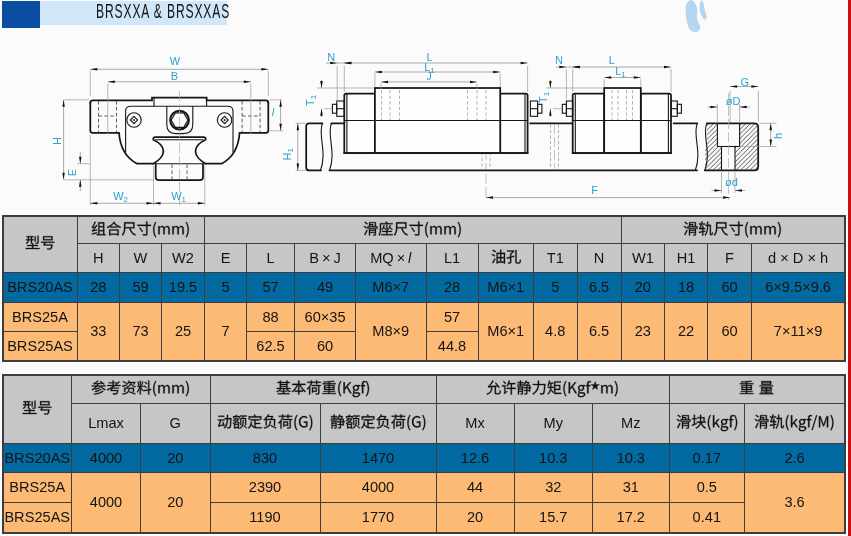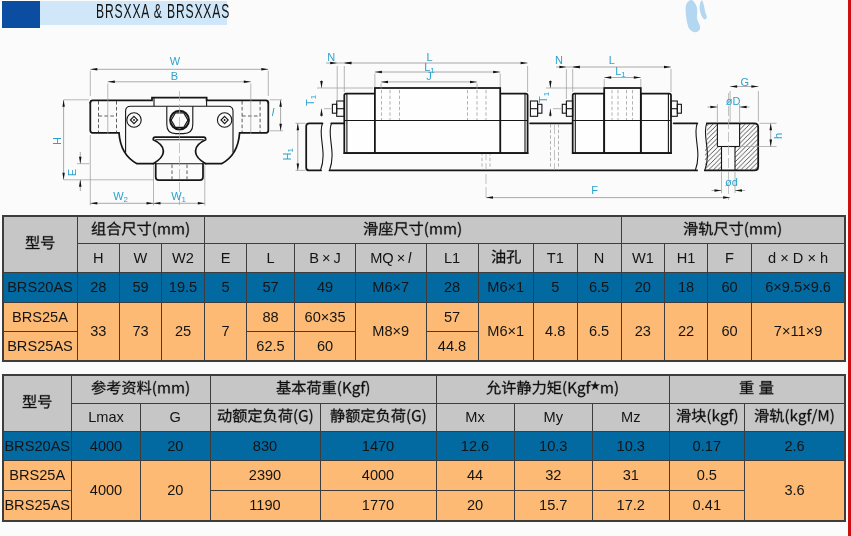--- a/index.html
+++ b/index.html
@@ -381,21 +381,21 @@
         <td colspan="2" class="hd"><svg class="cn" width="94.4" height="17.9" viewBox="0 0 94.4 17.9">
             <path d="M10.3968 0.6231999999999989V2.0824H4.864V0.6079999999999988H3.724V2.0824H1.3984V3.039999999999999H3.724V7.919199999999999H0.6992V8.892H4.0128C3.1312 9.9712 1.7936 10.928799999999999 0.5472 11.430399999999999C0.7904 11.6432 1.1248 12.0384 1.292 12.312C2.7664 11.6128 4.3168 10.320799999999998 5.2592 8.892H10.0624C10.9896 10.2448 12.4792 11.5064 13.9384 12.1296C14.1208 11.856 14.4552 11.445599999999999 14.6984 11.2328C13.4216 10.7768 12.1296 9.895199999999999 11.2632 8.892H14.516V7.919199999999999H11.552V3.039999999999999H13.8472V2.0824H11.552V0.6231999999999989ZM4.864 3.039999999999999H10.3968V4.058399999999999H4.864ZM6.992 9.3784V10.655199999999999H3.876V11.5976H6.992V13.2088H1.8848V14.1816H13.4064V13.2088H8.1472V11.5976H11.3392V10.655199999999999H8.1472V9.3784ZM4.864 4.909599999999999H10.3968V5.973599999999999H4.864ZM4.864 6.84H10.3968V7.919199999999999H4.864Z M22.192 0.6231999999999989V3.815199999999999H16.188V4.9704H20.778399999999998C19.668799999999997 7.554399999999999 17.784 10.0168 15.7624 11.248C16.035999999999998 11.475999999999999 16.416 11.8864 16.598399999999998 12.1752C18.8024 10.670399999999999 20.763199999999998 7.949599999999999 21.9488 4.9704H22.192V10.5944H18.635199999999998V11.7496H22.192V14.591999999999999H23.3928V11.7496H26.9344V10.5944H23.3928V4.9704H23.6056C24.7608 7.949599999999999 26.7216 10.685599999999999 28.9712 12.1448C29.183999999999997 11.8256 29.5792 11.384799999999998 29.868 11.1568C27.7552 9.9408 25.84 7.539199999999999 24.7456 4.9704H29.4424V3.815199999999999H23.3928V0.6231999999999989Z M35.7352 4.9704V6.0344H42.2408V13.1328C42.2408 13.376 42.1496 13.452 41.8608 13.4672C41.587199999999996 13.4672 40.614399999999996 13.4672 39.580799999999996 13.4368C39.748 13.7408 39.9304 14.212 39.9912 14.516C41.3136 14.516 42.1648 14.5008 42.681599999999996 14.333599999999999C43.1832 14.1512 43.3504 13.831999999999999 43.3504 13.148V6.0344H44.855199999999996V4.9704ZM34.3824 4.2256C33.5768 5.973599999999999 32.2392 7.6304 30.825599999999998 8.724799999999998C31.0536 8.968 31.4336 9.4848 31.5704 9.7128C32.087199999999996 9.287199999999999 32.5888 8.785599999999999 33.075199999999995 8.223199999999999V14.576799999999999H34.199999999999996V6.7791999999999994C34.6864 6.064799999999999 35.111999999999995 5.32 35.4768 4.575199999999999ZM35.9176 7.4479999999999995V12.6616H36.9816V11.7496H40.7512V7.4479999999999995ZM36.9816 8.4056H39.7024V10.792H36.9816ZM40.0672 0.6079999999999988V1.8239999999999998H35.9024V0.6079999999999988H34.7928V1.8239999999999998H31.342399999999998V2.8728H34.7928V4.2712H35.9024V2.8728H40.0672V4.2712H41.2072V2.8728H44.7488V1.8239999999999998H41.2072V0.6079999999999988Z M48.016799999999996 5.167999999999999V9.895199999999999H52.57679999999999V10.943999999999999H47.53039999999999V11.856H52.57679999999999V13.1784H46.39039999999999V14.105599999999999H60.02479999999999V13.1784H53.71679999999999V11.856H59.06719999999999V10.943999999999999H53.71679999999999V9.895199999999999H58.489599999999996V5.167999999999999H53.71679999999999V4.2408H59.94879999999999V3.298399999999999H53.71679999999999V2.128C55.4952 1.9911999999999992 57.167199999999994 1.8087999999999997 58.474399999999996 1.5808L57.8664 0.6991999999999994C55.4648 1.1247999999999987 51.163199999999996 1.4135999999999989 47.621599999999994 1.5047999999999995C47.727999999999994 1.7327999999999992 47.849599999999995 2.1432 47.864799999999995 2.4016C49.35439999999999 2.3712 50.980799999999995 2.3103999999999996 52.57679999999999 2.219199999999999V3.298399999999999H46.48159999999999V4.2408H52.57679999999999V5.167999999999999ZM49.1264 7.903999999999999H52.57679999999999V9.0592H49.1264ZM53.71679999999999 7.903999999999999H57.334399999999995V9.0592H53.71679999999999ZM49.1264 5.9887999999999995H52.57679999999999V7.128799999999999H49.1264ZM53.71679999999999 5.9887999999999995H57.334399999999995V7.128799999999999H53.71679999999999Z M64.4328 16.3552 65.28399999999999 15.9752C63.9768 13.816799999999999 63.3536 11.2328 63.3536 8.6488C63.3536 6.079999999999999 63.9768 3.5111999999999988 65.28399999999999 1.3376000000000001L64.4328 0.9423999999999992C63.0344 3.2223999999999986 62.1984 5.669599999999999 62.1984 8.6488C62.1984 11.6432 63.0344 14.090399999999999 64.4328 16.3552Z M67.4728 13.376H68.8712V9.849599999999999L70.7864 7.569599999999999L74.13040000000001 13.376H75.696L71.668 6.459999999999999L75.164 2.234399999999999H73.568L68.9016 7.827999999999999H68.8712V2.234399999999999H67.4728Z M79.9368 17.176C82.4904 17.176 84.1168 15.8536 84.1168 14.318399999999999C84.1168 12.9504 83.144 12.3576 81.244 12.3576H79.6176C78.508 12.3576 78.1736 11.977599999999999 78.1736 11.460799999999999C78.1736 11.0048 78.4016 10.7312 78.7056 10.4728C79.07039999999999 10.655199999999999 79.5264 10.7616 79.9216 10.7616C81.624 10.7616 82.9464 9.652 82.9464 7.8888C82.9464 7.1743999999999994 82.6728 6.5664 82.27759999999999 6.1864H83.9648V5.122399999999999H81.092C80.8032 5.0008 80.3928 4.909599999999999 79.9216 4.909599999999999C78.2648 4.909599999999999 76.836 6.0496 76.836 7.8584C76.836 8.8464 77.368 9.652 77.9152 10.0776V10.138399999999999C77.4744 10.4424 77.00319999999999 10.9896 77.00319999999999 11.6736C77.00319999999999 12.3272 77.3224 12.767999999999999 77.748 13.026399999999999V13.1024C76.97279999999999 13.573599999999999 76.532 14.2576 76.532 14.972C76.532 16.3856 77.93039999999999 17.176 79.9368 17.176ZM79.9216 9.819199999999999C78.97919999999999 9.819199999999999 78.1736 9.0592 78.1736 7.8584C78.1736 6.642399999999999 78.964 5.927999999999999 79.9216 5.927999999999999C80.9096 5.927999999999999 81.6848 6.642399999999999 81.6848 7.8584C81.6848 9.0592 80.8792 9.819199999999999 79.9216 9.819199999999999ZM80.1344 16.2184C78.6296 16.2184 77.748 15.655999999999999 77.748 14.7744C77.748 14.3032 77.99119999999999 13.801599999999999 78.584 13.376C78.9488 13.4672 79.344 13.4976 79.648 13.4976H81.07679999999999C82.1712 13.4976 82.7488 13.7712 82.7488 14.5464C82.7488 15.397599999999999 81.7304 16.2184 80.1344 16.2184Z M84.8312 6.247199999999999H85.956V13.376H87.3392V6.247199999999999H89.0872V5.122399999999999H87.3392V3.815199999999999C87.3392 2.751199999999999 87.7192 2.1887999999999987 88.5096 2.1887999999999987C88.7984 2.1887999999999987 89.1328 2.2647999999999993 89.4368 2.4168000000000003L89.7408 1.3376000000000001C89.3608 1.185599999999999 88.8744 1.0792000000000002 88.3576 1.0792000000000002C86.716 1.0792000000000002 85.956 2.128 85.956 3.799999999999999V5.122399999999999L84.8312 5.1983999999999995Z M90.7744 16.3552C92.1728 14.090399999999999 93.0088 11.6432 93.0088 8.6488C93.0088 5.669599999999999 92.1728 3.2223999999999986 90.7744 0.9423999999999992L89.908 1.3376000000000001C91.2152 3.5111999999999988 91.8688 6.079999999999999 91.8688 8.6488C91.8688 11.2328 91.2152 13.816799999999999 89.908 15.9752Z" fill="#111111" stroke="#111111" stroke-width="0.3"></path>
           </svg></td>
         <td colspan="3" class="hd"><svg class="cn" width="133.1" height="17.9" viewBox="0 0 133.1 17.9">
             <path d="M2.2496 7.539199999999999C2.5992 7.402399999999999 3.0552 7.3264 5.1832 7.143999999999999C4.9856 10.6096 4.3472 12.6312 0.5016 13.68C0.76 13.908 1.064 14.348799999999999 1.2008 14.6528C5.3656 13.4064 6.1256 11.02 6.3536 7.037599999999999L8.664 6.855199999999999V12.5552C8.664 13.9232 9.0744 14.3032 10.4728 14.3032C10.7768 14.3032 12.5096 14.3032 12.8288 14.3032C14.2272 14.3032 14.5312 13.573599999999999 14.6832 10.867999999999999C14.364 10.7768 13.8624 10.5792 13.588799999999999 10.366399999999999C13.5128 12.783199999999999 13.4216 13.2088 12.7376 13.2088C12.3424 13.2088 10.8984 13.2088 10.5944 13.2088C9.9408 13.2088 9.8344 13.1024 9.8344 12.5552V6.763999999999999L11.7496 6.611999999999999C12.0992 7.0984 12.4032 7.554399999999999 12.6312 7.919199999999999L13.6496 7.2352C12.8288 6.0192 11.1872 3.9824 9.956 2.477599999999999L9.0288 3.0551999999999992C9.652 3.830399999999999 10.3664 4.7424 11.02 5.624L3.8 6.1255999999999995C5.1376 4.6815999999999995 6.5208 2.8575999999999997 7.676 0.9271999999999991L6.46 0.5015999999999998C5.32 2.6296 3.6024 4.803199999999999 3.0856 5.365599999999999C2.5688 5.943199999999999 2.204 6.323199999999999 1.8544 6.3991999999999996C1.9912 6.718399999999999 2.1736 7.295999999999999 2.2496 7.539199999999999Z M17.024 1.7327999999999992C17.8296 2.4471999999999987 18.848 3.4656000000000002 19.3344 4.119199999999999L20.0944 3.313599999999999C19.623199999999997 2.6904000000000003 18.5744 1.7175999999999991 17.7536 1.0488ZM20.6112 7.8584V8.9528H24.7456V14.576799999999999H25.900799999999997V8.9528H29.792V7.8584H25.900799999999997V4.1648H29.229599999999998V3.0703999999999994H23.18C23.408 2.3407999999999998 23.5904 1.5655999999999999 23.7424 0.7751999999999999L22.6176 0.6079999999999988C22.2376 2.6904000000000003 21.5536 4.6815999999999995 20.5352 5.958399999999999C20.823999999999998 6.079999999999999 21.355999999999998 6.323199999999999 21.584 6.475199999999999C22.04 5.851999999999999 22.4504 5.0616 22.799999999999997 4.1648H24.7456V7.8584ZM18.3464 14.136C18.5592 13.8624 18.9392 13.573599999999999 21.3864 11.8712C21.2952 11.6432 21.1432 11.2176 21.0672 10.928799999999999L19.4104 12.0232V5.350399999999999H15.868799999999998V6.4448H18.3008V11.962399999999999C18.3008 12.5856 17.9816 12.9352 17.7384 13.0872C17.936 13.3304 18.2552 13.8624 18.3464 14.136Z M33.8808 0.6079999999999988V1.960799999999999H31.311999999999998V2.8271999999999995H33.8808V3.7392000000000003H31.5856V4.559999999999999H33.8808V5.547999999999999H31.0232V6.4144H37.7568V5.547999999999999H34.9448V4.559999999999999H37.300799999999995V3.7392000000000003H34.9448V2.8271999999999995H37.5896V1.960799999999999H34.9448V0.6079999999999988ZM39.8392 2.9336H41.9368C41.617599999999996 3.5111999999999988 41.2224 4.1648 40.812 4.666399999999999H38.6232C39.0488 4.1648 39.459199999999996 3.571999999999999 39.8392 2.9336ZM39.8088 0.5927999999999987C39.2616 2.0976 38.3344 3.556799999999999 37.316 4.4992C37.544 4.666399999999999 37.9696 5.0008 38.152 5.183199999999999L38.2736 5.0616V5.6392H40.295199999999994V7.280799999999999H37.5288V8.238399999999999H40.295199999999994V9.9408H38.1824V10.913599999999999H40.295199999999994V13.269599999999999C40.295199999999994 13.4824 40.2192 13.527999999999999 40.0216 13.543199999999999C39.8088 13.543199999999999 39.1248 13.558399999999999 38.349599999999995 13.527999999999999C38.501599999999996 13.831999999999999 38.6688 14.288 38.7144 14.576799999999999C39.748 14.576799999999999 40.416799999999995 14.561599999999999 40.812 14.379199999999999C41.2376 14.212 41.3592 13.8928 41.3592 13.284799999999999V10.913599999999999H43.1376V11.5064H44.1712V8.238399999999999H45.1136V7.280799999999999H44.1712V4.666399999999999H41.9672C42.483999999999995 3.9824 43.016 3.1616 43.3656 2.4319999999999986L42.666399999999996 1.975999999999999L42.4992 2.0215999999999994H40.325599999999994C40.507999999999996 1.6415999999999986 40.6752 1.2463999999999995 40.8272 0.8511999999999986ZM43.1376 9.9408H41.3592V8.238399999999999H43.1376ZM43.1376 7.280799999999999H41.3592V5.6392H43.1376ZM32.9232 10.0472H35.9784V11.1568H32.9232ZM32.9232 9.226399999999998V8.1624H35.9784V9.226399999999998ZM31.919999999999998 7.295999999999999V14.591999999999999H32.9232V11.962399999999999H35.9784V13.4368C35.9784 13.604 35.9176 13.6648 35.7352 13.6648C35.5832 13.6648 35.0056 13.68 34.352 13.6496C34.4888 13.9232 34.6408 14.318399999999999 34.7016 14.591999999999999C35.6136 14.591999999999999 36.160799999999995 14.576799999999999 36.5408 14.4096C36.9056 14.2576 37.012 13.9688 37.012 13.452V7.295999999999999Z M51.831999999999994 0.638399999999999V3.267999999999999V3.9215999999999998H46.861599999999996V5.091999999999999H51.77119999999999C51.54319999999999 7.949599999999999 50.53999999999999 11.2936 46.40559999999999 13.756C46.694399999999995 13.9536 47.1048 14.379199999999999 47.28719999999999 14.6528C51.71039999999999 11.962399999999999 52.74399999999999 8.253599999999999 52.956799999999994 5.091999999999999H58.170399999999994C57.8664 10.4576 57.532 12.616 56.98479999999999 13.1328C56.80239999999999 13.3304 56.6048 13.376 56.285599999999995 13.376C55.90559999999999 13.376 54.93279999999999 13.3608 53.88399999999999 13.269599999999999C54.111999999999995 13.604 54.248799999999996 14.105599999999999 54.279199999999996 14.44C55.221599999999995 14.4856 56.194399999999995 14.516 56.71119999999999 14.4704C57.303999999999995 14.4096 57.6536 14.3032 58.01839999999999 13.847199999999999C58.7024 13.1024 59.00639999999999 10.8224 59.355999999999995 4.5296C59.371199999999995 4.362399999999999 59.386399999999995 3.9215999999999998 59.386399999999995 3.9215999999999998H53.017599999999995V3.267999999999999V0.638399999999999Z M69.2816 5.958399999999999H73.2032V8.8768H69.2816ZM74.9816 1.3983999999999988H68.12639999999999V13.984H75.24V12.8744H69.2816V9.9408H74.2824V4.879199999999999H69.2816V2.523199999999999H74.9816ZM62.928 0.6231999999999989C62.669599999999996 2.507999999999999 62.2136 4.362399999999999 61.453599999999994 5.5935999999999995C61.711999999999996 5.7303999999999995 62.1832 6.0192 62.380799999999994 6.201599999999999C62.775999999999996 5.5176 63.1104 4.651199999999999 63.384 3.6936H64.3416V6.110399999999999L64.32639999999999 6.84H61.727199999999996V7.919199999999999H64.2504C64.05279999999999 9.895199999999999 63.3688 12.0536 61.347199999999994 13.6952C61.575199999999995 13.831999999999999 62.0008 14.2576 62.1376 14.5008C63.596799999999995 13.315199999999999 64.4328 11.7952 64.8888 10.26C65.5576 11.1112 66.5152 12.3576 66.9104 12.980799999999999L67.6552 12.0536C67.2752 11.5976 65.7248 9.7128 65.16239999999999 9.1352C65.25359999999999 8.724799999999998 65.31439999999999 8.3144 65.34479999999999 7.919199999999999H67.6248V6.84H65.4208L65.43599999999999 6.1408V3.6936H67.25999999999999V2.6448H63.657599999999995C63.794399999999996 2.0519999999999996 63.916 1.443999999999999 64.0072 0.8208000000000002Z M79.6328 16.3552 80.484 15.9752C79.1768 13.816799999999999 78.5536 11.2328 78.5536 8.6488C78.5536 6.079999999999999 79.1768 3.5111999999999988 80.484 1.3376000000000001L79.6328 0.9423999999999992C78.2344 3.2223999999999986 77.3984 5.669599999999999 77.3984 8.6488C77.3984 11.6432 78.2344 14.090399999999999 79.6328 16.3552Z M82.67280000000001 13.376H84.0712V9.849599999999999L85.9864 7.569599999999999L89.33040000000001 13.376H90.896L86.86800000000001 6.459999999999999L90.364 2.234399999999999H88.768L84.1016 7.827999999999999H84.0712V2.234399999999999H82.67280000000001Z M95.1368 17.176C97.6904 17.176 99.3168 15.8536 99.3168 14.318399999999999C99.3168 12.9504 98.344 12.3576 96.444 12.3576H94.8176C93.708 12.3576 93.3736 11.977599999999999 93.3736 11.460799999999999C93.3736 11.0048 93.6016 10.7312 93.9056 10.4728C94.2704 10.655199999999999 94.7264 10.7616 95.1216 10.7616C96.824 10.7616 98.1464 9.652 98.1464 7.8888C98.1464 7.1743999999999994 97.8728 6.5664 97.4776 6.1864H99.1648V5.122399999999999H96.292C96.0032 5.0008 95.5928 4.909599999999999 95.1216 4.909599999999999C93.4648 4.909599999999999 92.036 6.0496 92.036 7.8584C92.036 8.8464 92.568 9.652 93.1152 10.0776V10.138399999999999C92.6744 10.4424 92.2032 10.9896 92.2032 11.6736C92.2032 12.3272 92.5224 12.767999999999999 92.94800000000001 13.026399999999999V13.1024C92.1728 13.573599999999999 91.732 14.2576 91.732 14.972C91.732 16.3856 93.1304 17.176 95.1368 17.176ZM95.1216 9.819199999999999C94.1792 9.819199999999999 93.3736 9.0592 93.3736 7.8584C93.3736 6.642399999999999 94.164 5.927999999999999 95.1216 5.927999999999999C96.1096 5.927999999999999 96.8848 6.642399999999999 96.8848 7.8584C96.8848 9.0592 96.0792 9.819199999999999 95.1216 9.819199999999999ZM95.3344 16.2184C93.8296 16.2184 92.94800000000001 15.655999999999999 92.94800000000001 14.7744C92.94800000000001 14.3032 93.1912 13.801599999999999 93.784 13.376C94.1488 13.4672 94.544 13.4976 94.848 13.4976H96.27680000000001C97.3712 13.4976 97.9488 13.7712 97.9488 14.5464C97.9488 15.397599999999999 96.9304 16.2184 95.3344 16.2184Z M100.0312 6.247199999999999H101.156V13.376H102.53920000000001V6.247199999999999H104.2872V5.122399999999999H102.53920000000001V3.815199999999999C102.53920000000001 2.751199999999999 102.9192 2.1887999999999987 103.7096 2.1887999999999987C103.9984 2.1887999999999987 104.3328 2.2647999999999993 104.63680000000001 2.4168000000000003L104.9408 1.3376000000000001C104.5608 1.185599999999999 104.0744 1.0792000000000002 103.55760000000001 1.0792000000000002C101.916 1.0792000000000002 101.156 2.128 101.156 3.799999999999999V5.122399999999999L100.0312 5.1983999999999995Z M113.535488 4.549359999999999H110.237088L109.200448 1.3828959999999988H109.162752L108.126112 4.549359999999999H104.827712V4.587056L107.494704 6.5189759999999985L106.44864 9.704288L106.476912 9.713712L109.1816 7.753519999999999L111.886288 9.713712L111.91456 9.704288L110.868496 6.5189759999999985L113.535488 4.587056Z M115.29199999999999 13.376H116.6904V7.387199999999999C117.4352 6.536 118.1344 6.1255999999999995 118.7576 6.1255999999999995C119.8064 6.1255999999999995 120.29279999999999 6.7791999999999994 120.29279999999999 8.3296V13.376H121.67599999999999V7.387199999999999C122.4512 6.536 123.11999999999999 6.1255999999999995 123.7584 6.1255999999999995C124.8072 6.1255999999999995 125.2936 6.7791999999999994 125.2936 8.3296V13.376H126.67679999999999V8.1472C126.67679999999999 6.0496 125.87119999999999 4.909599999999999 124.184 4.909599999999999C123.1656 4.909599999999999 122.31439999999999 5.563199999999999 121.448 6.490399999999999C121.11359999999999 5.5176 120.44479999999999 4.909599999999999 119.16799999999999 4.909599999999999C118.17999999999999 4.909599999999999 117.32879999999999 5.532799999999999 116.5992 6.323199999999999H116.5688L116.43199999999999 5.122399999999999H115.29199999999999Z M129.47359999999998 16.3552C130.87199999999999 14.090399999999999 131.708 11.6432 131.708 8.6488C131.708 5.669599999999999 130.87199999999999 3.2223999999999986 129.47359999999998 0.9423999999999992L128.60719999999998 1.3376000000000001C129.9144 3.5111999999999988 130.56799999999998 6.079999999999999 130.56799999999998 8.6488C130.56799999999998 11.2328 129.9144 13.816799999999999 128.60719999999998 15.9752Z" fill="#111111" stroke="#111111" stroke-width="0.3"></path>
           </svg></td>
         <td colspan="2" class="hd"><svg class="cn" width="35.0" height="17.9" viewBox="0 0 35.0 17.9">
             <path d="M2.4168 5.167999999999999V9.895199999999999H6.9768V10.943999999999999H1.9304V11.856H6.9768V13.1784H0.7904V14.105599999999999H14.4248V13.1784H8.1168V11.856H13.4672V10.943999999999999H8.1168V9.895199999999999H12.8896V5.167999999999999H8.1168V4.2408H14.3488V3.298399999999999H8.1168V2.128C9.895199999999999 1.9911999999999992 11.5672 1.8087999999999997 12.8744 1.5808L12.2664 0.6991999999999994C9.8648 1.1247999999999987 5.5632 1.4135999999999989 2.0216 1.5047999999999995C2.128 1.7327999999999992 2.2496 2.1432 2.2648 2.4016C3.7544 2.3712 5.3808 2.3103999999999996 6.9768 2.219199999999999V3.298399999999999H0.8816V4.2408H6.9768V5.167999999999999ZM3.5264 7.903999999999999H6.9768V9.0592H3.5264ZM8.1168 7.903999999999999H11.7344V9.0592H8.1168ZM3.5264 5.9887999999999995H6.9768V7.128799999999999H3.5264ZM8.1168 5.9887999999999995H11.7344V7.128799999999999H8.1168Z M23.56 3.267999999999999H31.114399999999996V4.103999999999999H23.56ZM23.56 1.7783999999999995H31.114399999999996V2.5991999999999997H23.56ZM22.4504 1.0944000000000003V4.788H32.2544V1.0944000000000003ZM20.550399999999996 5.441599999999999V6.308H34.184799999999996V5.441599999999999ZM23.255999999999997 9.226399999999998H26.7824V10.108H23.255999999999997ZM27.891999999999996 9.226399999999998H31.5704V10.108H27.891999999999996ZM23.255999999999997 7.7063999999999995H26.7824V8.5576H23.255999999999997ZM27.891999999999996 7.7063999999999995H31.5704V8.5576H27.891999999999996ZM20.4744 13.3304V14.212H34.275999999999996V13.3304H27.891999999999996V12.448799999999999H33.0296V11.6432H27.891999999999996V10.8072H32.6952V6.991999999999999H22.176799999999997V10.8072H26.7824V11.6432H21.751199999999997V12.448799999999999H26.7824V13.3304Z" fill="#111111" stroke="#111111" stroke-width="0.3"></path>
           </svg></td>
       </tr>
-      <tr style="height:28.0px">
+      <tr style="height:40px">
         <td class="hd">Lmax</td>
         <td class="hd">G</td>
         <td class="hd"><svg class="cn" width="96.7" height="17.9" viewBox="0 0 96.7 17.9">
             <path d="M1.3528 1.8544V2.8728H7.2352V1.8544ZM9.9256 0.8663999999999987C9.9256 1.9455999999999989 9.9256 3.039999999999999 9.88 4.119199999999999H7.7064V5.2136H9.8344C9.652 8.6792 9.044 11.856 6.9616 13.756C7.2656 13.9232 7.6608 14.3032 7.8584 14.576799999999999C10.0928 12.448799999999999 10.7464 8.9832 10.9592 5.2136H13.224C13.0568 10.6096 12.8592 12.6312 12.4488 13.0872C12.2968 13.269599999999999 12.1296 13.315199999999999 11.856 13.315199999999999C11.5368 13.315199999999999 10.7312 13.315199999999999 9.88 13.224C10.0776 13.558399999999999 10.1992 14.029599999999999 10.2296 14.348799999999999C11.0352 14.4096 11.8712 14.4096 12.3424 14.363999999999999C12.8288 14.318399999999999 13.1328 14.1816 13.4368 13.786399999999999C13.9688 13.1176 14.1512 10.9592 14.364 4.6968C14.364 4.5296 14.364 4.119199999999999 14.364 4.119199999999999H11.0048C11.0352 3.039999999999999 11.0504 1.9455999999999989 11.0504 0.8663999999999987ZM1.3528 12.7072 1.368 12.692V12.7224C1.7176 12.509599999999999 2.2648 12.3424 6.4904 11.384799999999998L6.7792 12.4032L7.7824 12.0688C7.4936 11.0048 6.8096 9.196 6.232 7.827999999999999L5.2896 8.0864C5.5936 8.800799999999999 5.8976 9.6368 6.1712 10.4272L2.5536 11.187199999999999C3.1464 9.819199999999999 3.724 8.1168 4.104 6.5207999999999995H7.5088V5.4719999999999995H0.8208V6.5207999999999995H2.9336C2.5384 8.299199999999999 1.9 10.0928 1.6872 10.5944C1.4288 11.171999999999999 1.2312 11.5824 0.988 11.6584C1.1248 11.931999999999999 1.292 12.479199999999999 1.3528 12.7072Z M25.7336 5.8824C25.6728 10.5944 25.4752 12.6768 22.1616 13.847199999999999C22.3592 14.029599999999999 22.6328 14.3944 22.7392 14.6528C26.3264 13.3456 26.660800000000002 10.928799999999999 26.7368 5.8824ZM26.4176 12.0992C27.4208 12.8288 28.6976 13.8776 29.336 14.5464L29.9744 13.7408C29.336 13.1176 28.013599999999997 12.0992 27.025599999999997 11.399999999999999ZM23.2712 4.103999999999999V11.2784H24.244V5.0312H28.119999999999997V11.248H29.123199999999997V4.103999999999999H26.2656C26.4632 3.6327999999999996 26.676 3.0703999999999994 26.8736 2.523199999999999H29.6856V1.5199999999999996H23.028V2.523199999999999H25.84C25.688 3.039999999999999 25.46 3.6327999999999996 25.2776 4.103999999999999ZM18.4528 0.8967999999999989C18.650399999999998 1.2463999999999995 18.8784 1.6719999999999988 19.0608 2.0671999999999997H16.1272V4.362399999999999H17.130399999999998V3.009599999999999H21.7208V4.362399999999999H22.7544V2.0671999999999997H20.2616C20.0488 1.6264000000000003 19.744799999999998 1.0792000000000002 19.4864 0.6535999999999991ZM17.115199999999998 9.834399999999999V14.4856H18.148799999999998V13.984H20.808799999999998V14.4552H21.872799999999998V9.834399999999999ZM18.148799999999998 13.056799999999999V10.7616H20.808799999999998V13.056799999999999ZM17.4648 7.0527999999999995 18.604799999999997 7.660799999999999C17.7536 8.253599999999999 16.7808 8.739999999999998 15.7928 9.0592C15.959999999999999 9.271999999999998 16.1728 9.788799999999998 16.264 10.0776C17.4192 9.6368 18.5592 9.0136 19.5776 8.192799999999998C20.5352 8.739999999999998 21.4624 9.302399999999999 22.04 9.7128L22.815199999999997 8.9224C22.2224 8.5272 21.3104 7.9952 20.3528 7.4936C21.0976 6.748799999999999 21.735999999999997 5.8976 22.1768 4.9399999999999995L21.5536 4.5296L21.3256 4.575199999999999H19.0C19.1824 4.286399999999999 19.3344 3.9824 19.4712 3.6936L18.4376 3.5111999999999988C17.9968 4.5296 17.115199999999998 5.7456 15.808 6.627199999999999C16.020799999999998 6.7791999999999994 16.34 7.113599999999999 16.4768 7.3416C17.252 6.7943999999999996 17.8904 6.1408 18.392 5.4719999999999995H20.732799999999997C20.3984 6.0344 19.9424 6.536 19.4256 7.007199999999999L18.194399999999998 6.368799999999999Z M33.8048 7.6304C33.4856 10.381599999999999 32.6496 12.5552 30.9472 13.8776C31.220799999999997 14.044799999999999 31.692 14.4248 31.874399999999998 14.637599999999999C32.8928 13.756 33.6224 12.6008 34.154399999999995 11.187199999999999C35.5528 13.816799999999999 37.8328 14.348799999999999 41.0096 14.348799999999999H44.5664C44.611999999999995 14.0144 44.824799999999996 13.4672 44.992 13.1936C44.2472 13.2088 41.632799999999996 13.2088 41.0704 13.2088C40.1736 13.2088 39.337599999999995 13.1632 38.5776 13.026399999999999V9.956H43.1072V8.892H38.5776V6.3991999999999996H42.483999999999995V5.2896H33.6072V6.3991999999999996H37.391999999999996V12.7072C36.1456 12.235999999999999 35.188 11.3392 34.5952 9.7432C34.7472 9.12 34.8688 8.4512 34.96 7.752ZM36.8752 0.8208000000000002C37.1336 1.2767999999999997 37.407199999999996 1.8544 37.5744 2.3255999999999997H31.6464V5.6392H32.7712V3.4048H43.1832V5.6392H44.3536V2.3255999999999997H38.8816C38.7296 1.8239999999999998 38.3344 1.064 38.0 0.5015999999999998Z M53.5496 11.977599999999999C55.51039999999999 12.8288 57.516799999999996 13.847199999999999 58.7328 14.591999999999999L59.599199999999996 13.801599999999999C58.307199999999995 13.072 56.194399999999995 12.0536 54.248799999999996 11.248ZM52.75919999999999 7.0984C52.5008 10.867999999999999 51.862399999999994 12.783199999999999 46.542399999999994 13.6192C46.755199999999995 13.847199999999999 47.0288 14.288 47.1048 14.576799999999999C52.75919999999999 13.588799999999999 53.6408 11.3392 53.944799999999994 7.0984ZM50.783199999999994 2.9336H54.76559999999999C54.3856 3.6175999999999995 53.89919999999999 4.362399999999999 53.4128 4.9704H49.019999999999996C49.67359999999999 4.316799999999999 50.2664 3.6327999999999996 50.783199999999994 2.9336ZM50.874399999999994 0.6231999999999989C50.083999999999996 2.219199999999999 48.54879999999999 4.2104 46.42079999999999 5.6544C46.694399999999995 5.821599999999999 47.0744 6.1864 47.27199999999999 6.4448C47.743199999999995 6.095199999999999 48.1992 5.7303999999999995 48.60959999999999 5.350399999999999V11.5672H49.749599999999994V5.9887999999999995H56.93919999999999V11.5672H58.12479999999999V4.9704H54.70479999999999C55.312799999999996 4.18 55.92079999999999 3.2375999999999987 56.331199999999995 2.4168000000000003L55.57119999999999 1.9151999999999987L55.373599999999996 1.975999999999999H51.452C51.69519999999999 1.596 51.923199999999994 1.2159999999999993 52.120799999999996 0.8360000000000003Z M66.1352 4.9704V6.0344H72.6408V13.1328C72.6408 13.376 72.5496 13.452 72.2608 13.4672C71.9872 13.4672 71.0144 13.4672 69.9808 13.4368C70.148 13.7408 70.3304 14.212 70.3912 14.516C71.7136 14.516 72.56479999999999 14.5008 73.0816 14.333599999999999C73.5832 14.1512 73.7504 13.831999999999999 73.7504 13.148V6.0344H75.2552V4.9704ZM64.7824 4.2256C63.9768 5.973599999999999 62.639199999999995 7.6304 61.2256 8.724799999999998C61.453599999999994 8.968 61.8336 9.4848 61.9704 9.7128C62.487199999999994 9.287199999999999 62.9888 8.785599999999999 63.475199999999994 8.223199999999999V14.576799999999999H64.6V6.7791999999999994C65.0864 6.064799999999999 65.512 5.32 65.8768 4.575199999999999ZM66.3176 7.4479999999999995V12.6616H67.38159999999999V11.7496H71.1512V7.4479999999999995ZM67.38159999999999 8.4056H70.1024V10.792H67.38159999999999ZM70.46719999999999 0.6079999999999988V1.8239999999999998H66.30239999999999V0.6079999999999988H65.19279999999999V1.8239999999999998H61.742399999999996V2.8728H65.19279999999999V4.2712H66.30239999999999V2.8728H70.46719999999999V4.2712H71.60719999999999V2.8728H75.1488V1.8239999999999998H71.60719999999999V0.6079999999999988Z M79.6328 16.3552 80.484 15.9752C79.1768 13.816799999999999 78.5536 11.2328 78.5536 8.6488C78.5536 6.079999999999999 79.1768 3.5111999999999988 80.484 1.3376000000000001L79.6328 0.9423999999999992C78.2344 3.2223999999999986 77.3984 5.669599999999999 77.3984 8.6488C77.3984 11.6432 78.2344 14.090399999999999 79.6328 16.3552Z M87.05040000000001 13.573599999999999C88.54 13.573599999999999 89.77120000000001 13.026399999999999 90.4856 12.2816V7.6H86.8224V8.770399999999999H89.1936V11.688799999999999C88.75280000000001 12.0992 87.97760000000001 12.3424 87.1872 12.3424C84.80080000000001 12.3424 83.4632 10.5792 83.4632 7.7672C83.4632 4.9856 84.92240000000001 3.267999999999999 87.17200000000001 3.267999999999999C88.28160000000001 3.267999999999999 89.0112 3.7392000000000003 89.5736 4.316799999999999L90.3336 3.4048C89.6952 2.735999999999999 88.6768 2.0367999999999995 87.1264 2.0367999999999995C84.17760000000001 2.0367999999999995 82.01920000000001 4.2104 82.01920000000001 7.812799999999999C82.01920000000001 11.430399999999999 84.11680000000001 13.573599999999999 87.05040000000001 13.573599999999999Z M93.1152 16.3552C94.5136 14.090399999999999 95.3496 11.6432 95.3496 8.6488C95.3496 5.669599999999999 94.5136 3.2223999999999986 93.1152 0.9423999999999992L92.2488 1.3376000000000001C93.556 3.5111999999999988 94.2096 6.079999999999999 94.2096 8.6488C94.2096 11.2328 93.556 13.816799999999999 92.2488 15.9752Z" fill="#111111" stroke="#111111" stroke-width="0.3"></path>
           </svg></td>
         <td class="hd"><svg class="cn" width="96.7" height="17.9" viewBox="0 0 96.7 17.9">
             <path d="M3.4808 0.6079999999999988V1.960799999999999H0.912V2.8271999999999995H3.4808V3.7392000000000003H1.1856V4.559999999999999H3.4808V5.547999999999999H0.6232V6.4144H7.3568V5.547999999999999H4.5448V4.559999999999999H6.9008V3.7392000000000003H4.5448V2.8271999999999995H7.1895999999999995V1.960799999999999H4.5448V0.6079999999999988ZM9.4392 2.9336H11.5368C11.2176 3.5111999999999988 10.8224 4.1648 10.412 4.666399999999999H8.2232C8.6488 4.1648 9.0592 3.571999999999999 9.4392 2.9336ZM9.4088 0.5927999999999987C8.8616 2.0976 7.9344 3.556799999999999 6.916 4.4992C7.144 4.666399999999999 7.5696 5.0008 7.752 5.183199999999999L7.8736 5.0616V5.6392H9.895199999999999V7.280799999999999H7.1288V8.238399999999999H9.895199999999999V9.9408H7.7824V10.913599999999999H9.895199999999999V13.269599999999999C9.895199999999999 13.4824 9.8192 13.527999999999999 9.6216 13.543199999999999C9.4088 13.543199999999999 8.7248 13.558399999999999 7.9496 13.527999999999999C8.1016 13.831999999999999 8.2688 14.288 8.3144 14.576799999999999C9.348 14.576799999999999 10.0168 14.561599999999999 10.412 14.379199999999999C10.8376 14.212 10.9592 13.8928 10.9592 13.284799999999999V10.913599999999999H12.7376V11.5064H13.7712V8.238399999999999H14.7136V7.280799999999999H13.7712V4.666399999999999H11.5672C12.084 3.9824 12.616 3.1616 12.9656 2.4319999999999986L12.2664 1.975999999999999L12.0992 2.0215999999999994H9.9256C10.108 1.6415999999999986 10.2752 1.2463999999999995 10.4272 0.8511999999999986ZM12.7376 9.9408H10.9592V8.238399999999999H12.7376ZM12.7376 7.280799999999999H10.9592V5.6392H12.7376ZM2.5232 10.0472H5.5784V11.1568H2.5232ZM2.5232 9.226399999999998V8.1624H5.5784V9.226399999999998ZM1.52 7.295999999999999V14.591999999999999H2.5232V11.962399999999999H5.5784V13.4368C5.5784 13.604 5.5176 13.6648 5.3352 13.6648C5.1832 13.6648 4.6056 13.68 3.952 13.6496C4.0888 13.9232 4.2408 14.318399999999999 4.3016 14.591999999999999C5.2136 14.591999999999999 5.7608 14.576799999999999 6.1408 14.4096C6.5056 14.2576 6.612 13.9688 6.612 13.452V7.295999999999999Z M25.7336 5.8824C25.6728 10.5944 25.4752 12.6768 22.1616 13.847199999999999C22.3592 14.029599999999999 22.6328 14.3944 22.7392 14.6528C26.3264 13.3456 26.660800000000002 10.928799999999999 26.7368 5.8824ZM26.4176 12.0992C27.4208 12.8288 28.6976 13.8776 29.336 14.5464L29.9744 13.7408C29.336 13.1176 28.013599999999997 12.0992 27.025599999999997 11.399999999999999ZM23.2712 4.103999999999999V11.2784H24.244V5.0312H28.119999999999997V11.248H29.123199999999997V4.103999999999999H26.2656C26.4632 3.6327999999999996 26.676 3.0703999999999994 26.8736 2.523199999999999H29.6856V1.5199999999999996H23.028V2.523199999999999H25.84C25.688 3.039999999999999 25.46 3.6327999999999996 25.2776 4.103999999999999ZM18.4528 0.8967999999999989C18.650399999999998 1.2463999999999995 18.8784 1.6719999999999988 19.0608 2.0671999999999997H16.1272V4.362399999999999H17.130399999999998V3.009599999999999H21.7208V4.362399999999999H22.7544V2.0671999999999997H20.2616C20.0488 1.6264000000000003 19.744799999999998 1.0792000000000002 19.4864 0.6535999999999991ZM17.115199999999998 9.834399999999999V14.4856H18.148799999999998V13.984H20.808799999999998V14.4552H21.872799999999998V9.834399999999999ZM18.148799999999998 13.056799999999999V10.7616H20.808799999999998V13.056799999999999ZM17.4648 7.0527999999999995 18.604799999999997 7.660799999999999C17.7536 8.253599999999999 16.7808 8.739999999999998 15.7928 9.0592C15.959999999999999 9.271999999999998 16.1728 9.788799999999998 16.264 10.0776C17.4192 9.6368 18.5592 9.0136 19.5776 8.192799999999998C20.5352 8.739999999999998 21.4624 9.302399999999999 22.04 9.7128L22.815199999999997 8.9224C22.2224 8.5272 21.3104 7.9952 20.3528 7.4936C21.0976 6.748799999999999 21.735999999999997 5.8976 22.1768 4.9399999999999995L21.5536 4.5296L21.3256 4.575199999999999H19.0C19.1824 4.286399999999999 19.3344 3.9824 19.4712 3.6936L18.4376 3.5111999999999988C17.9968 4.5296 17.115199999999998 5.7456 15.808 6.627199999999999C16.020799999999998 6.7791999999999994 16.34 7.113599999999999 16.4768 7.3416C17.252 6.7943999999999996 17.8904 6.1408 18.392 5.4719999999999995H20.732799999999997C20.3984 6.0344 19.9424 6.536 19.4256 7.007199999999999L18.194399999999998 6.368799999999999Z M33.8048 7.6304C33.4856 10.381599999999999 32.6496 12.5552 30.9472 13.8776C31.220799999999997 14.044799999999999 31.692 14.4248 31.874399999999998 14.637599999999999C32.8928 13.756 33.6224 12.6008 34.154399999999995 11.187199999999999C35.5528 13.816799999999999 37.8328 14.348799999999999 41.0096 14.348799999999999H44.5664C44.611999999999995 14.0144 44.824799999999996 13.4672 44.992 13.1936C44.2472 13.2088 41.632799999999996 13.2088 41.0704 13.2088C40.1736 13.2088 39.337599999999995 13.1632 38.5776 13.026399999999999V9.956H43.1072V8.892H38.5776V6.3991999999999996H42.483999999999995V5.2896H33.6072V6.3991999999999996H37.391999999999996V12.7072C36.1456 12.235999999999999 35.188 11.3392 34.5952 9.7432C34.7472 9.12 34.8688 8.4512 34.96 7.752ZM36.8752 0.8208000000000002C37.1336 1.2767999999999997 37.407199999999996 1.8544 37.5744 2.3255999999999997H31.6464V5.6392H32.7712V3.4048H43.1832V5.6392H44.3536V2.3255999999999997H38.8816C38.7296 1.8239999999999998 38.3344 1.064 38.0 0.5015999999999998Z M53.5496 11.977599999999999C55.51039999999999 12.8288 57.516799999999996 13.847199999999999 58.7328 14.591999999999999L59.599199999999996 13.801599999999999C58.307199999999995 13.072 56.194399999999995 12.0536 54.248799999999996 11.248ZM52.75919999999999 7.0984C52.5008 10.867999999999999 51.862399999999994 12.783199999999999 46.542399999999994 13.6192C46.755199999999995 13.847199999999999 47.0288 14.288 47.1048 14.576799999999999C52.75919999999999 13.588799999999999 53.6408 11.3392 53.944799999999994 7.0984ZM50.783199999999994 2.9336H54.76559999999999C54.3856 3.6175999999999995 53.89919999999999 4.362399999999999 53.4128 4.9704H49.019999999999996C49.67359999999999 4.316799999999999 50.2664 3.6327999999999996 50.783199999999994 2.9336ZM50.874399999999994 0.6231999999999989C50.083999999999996 2.219199999999999 48.54879999999999 4.2104 46.42079999999999 5.6544C46.694399999999995 5.821599999999999 47.0744 6.1864 47.27199999999999 6.4448C47.743199999999995 6.095199999999999 48.1992 5.7303999999999995 48.60959999999999 5.350399999999999V11.5672H49.749599999999994V5.9887999999999995H56.93919999999999V11.5672H58.12479999999999V4.9704H54.70479999999999C55.312799999999996 4.18 55.92079999999999 3.2375999999999987 56.331199999999995 2.4168000000000003L55.57119999999999 1.9151999999999987L55.373599999999996 1.975999999999999H51.452C51.69519999999999 1.596 51.923199999999994 1.2159999999999993 52.120799999999996 0.8360000000000003Z M66.1352 4.9704V6.0344H72.6408V13.1328C72.6408 13.376 72.5496 13.452 72.2608 13.4672C71.9872 13.4672 71.0144 13.4672 69.9808 13.4368C70.148 13.7408 70.3304 14.212 70.3912 14.516C71.7136 14.516 72.56479999999999 14.5008 73.0816 14.333599999999999C73.5832 14.1512 73.7504 13.831999999999999 73.7504 13.148V6.0344H75.2552V4.9704ZM64.7824 4.2256C63.9768 5.973599999999999 62.639199999999995 7.6304 61.2256 8.724799999999998C61.453599999999994 8.968 61.8336 9.4848 61.9704 9.7128C62.487199999999994 9.287199999999999 62.9888 8.785599999999999 63.475199999999994 8.223199999999999V14.576799999999999H64.6V6.7791999999999994C65.0864 6.064799999999999 65.512 5.32 65.8768 4.575199999999999ZM66.3176 7.4479999999999995V12.6616H67.38159999999999V11.7496H71.1512V7.4479999999999995ZM67.38159999999999 8.4056H70.1024V10.792H67.38159999999999ZM70.46719999999999 0.6079999999999988V1.8239999999999998H66.30239999999999V0.6079999999999988H65.19279999999999V1.8239999999999998H61.742399999999996V2.8728H65.19279999999999V4.2712H66.30239999999999V2.8728H70.46719999999999V4.2712H71.60719999999999V2.8728H75.1488V1.8239999999999998H71.60719999999999V0.6079999999999988Z M79.6328 16.3552 80.484 15.9752C79.1768 13.816799999999999 78.5536 11.2328 78.5536 8.6488C78.5536 6.079999999999999 79.1768 3.5111999999999988 80.484 1.3376000000000001L79.6328 0.9423999999999992C78.2344 3.2223999999999986 77.3984 5.669599999999999 77.3984 8.6488C77.3984 11.6432 78.2344 14.090399999999999 79.6328 16.3552Z M87.05040000000001 13.573599999999999C88.54 13.573599999999999 89.77120000000001 13.026399999999999 90.4856 12.2816V7.6H86.8224V8.770399999999999H89.1936V11.688799999999999C88.75280000000001 12.0992 87.97760000000001 12.3424 87.1872 12.3424C84.80080000000001 12.3424 83.4632 10.5792 83.4632 7.7672C83.4632 4.9856 84.92240000000001 3.267999999999999 87.17200000000001 3.267999999999999C88.28160000000001 3.267999999999999 89.0112 3.7392000000000003 89.5736 4.316799999999999L90.3336 3.4048C89.6952 2.735999999999999 88.6768 2.0367999999999995 87.1264 2.0367999999999995C84.17760000000001 2.0367999999999995 82.01920000000001 4.2104 82.01920000000001 7.812799999999999C82.01920000000001 11.430399999999999 84.11680000000001 13.573599999999999 87.05040000000001 13.573599999999999Z M93.1152 16.3552C94.5136 14.090399999999999 95.3496 11.6432 95.3496 8.6488C95.3496 5.669599999999999 94.5136 3.2223999999999986 93.1152 0.9423999999999992L92.2488 1.3376000000000001C93.556 3.5111999999999988 94.2096 6.079999999999999 94.2096 8.6488C94.2096 11.2328 93.556 13.816799999999999 92.2488 15.9752Z" fill="#111111" stroke="#111111" stroke-width="0.3"></path>
           </svg></td>
         <td class="hd">Mx</td>
         <td class="hd">My</td>

